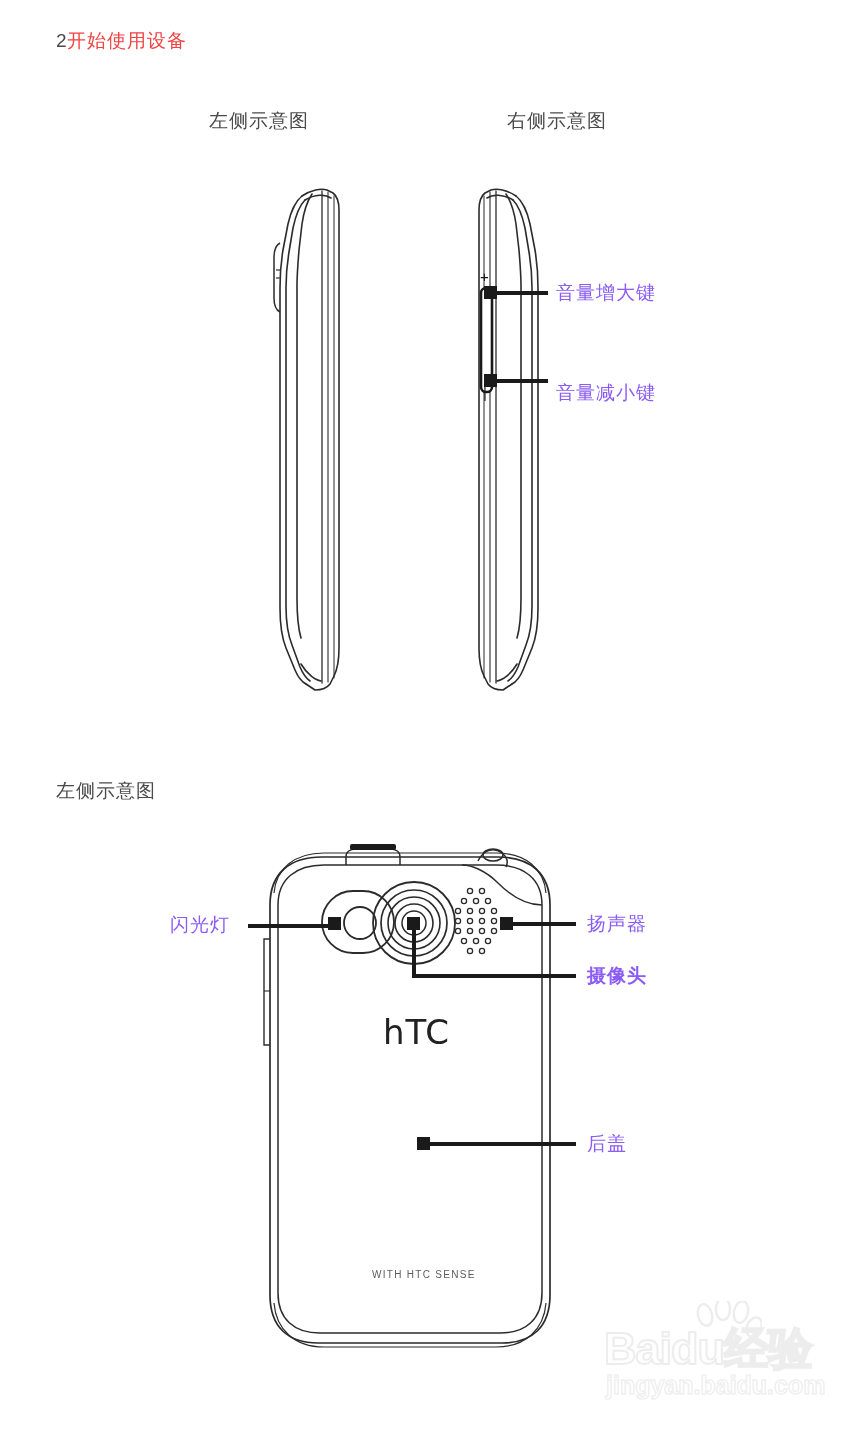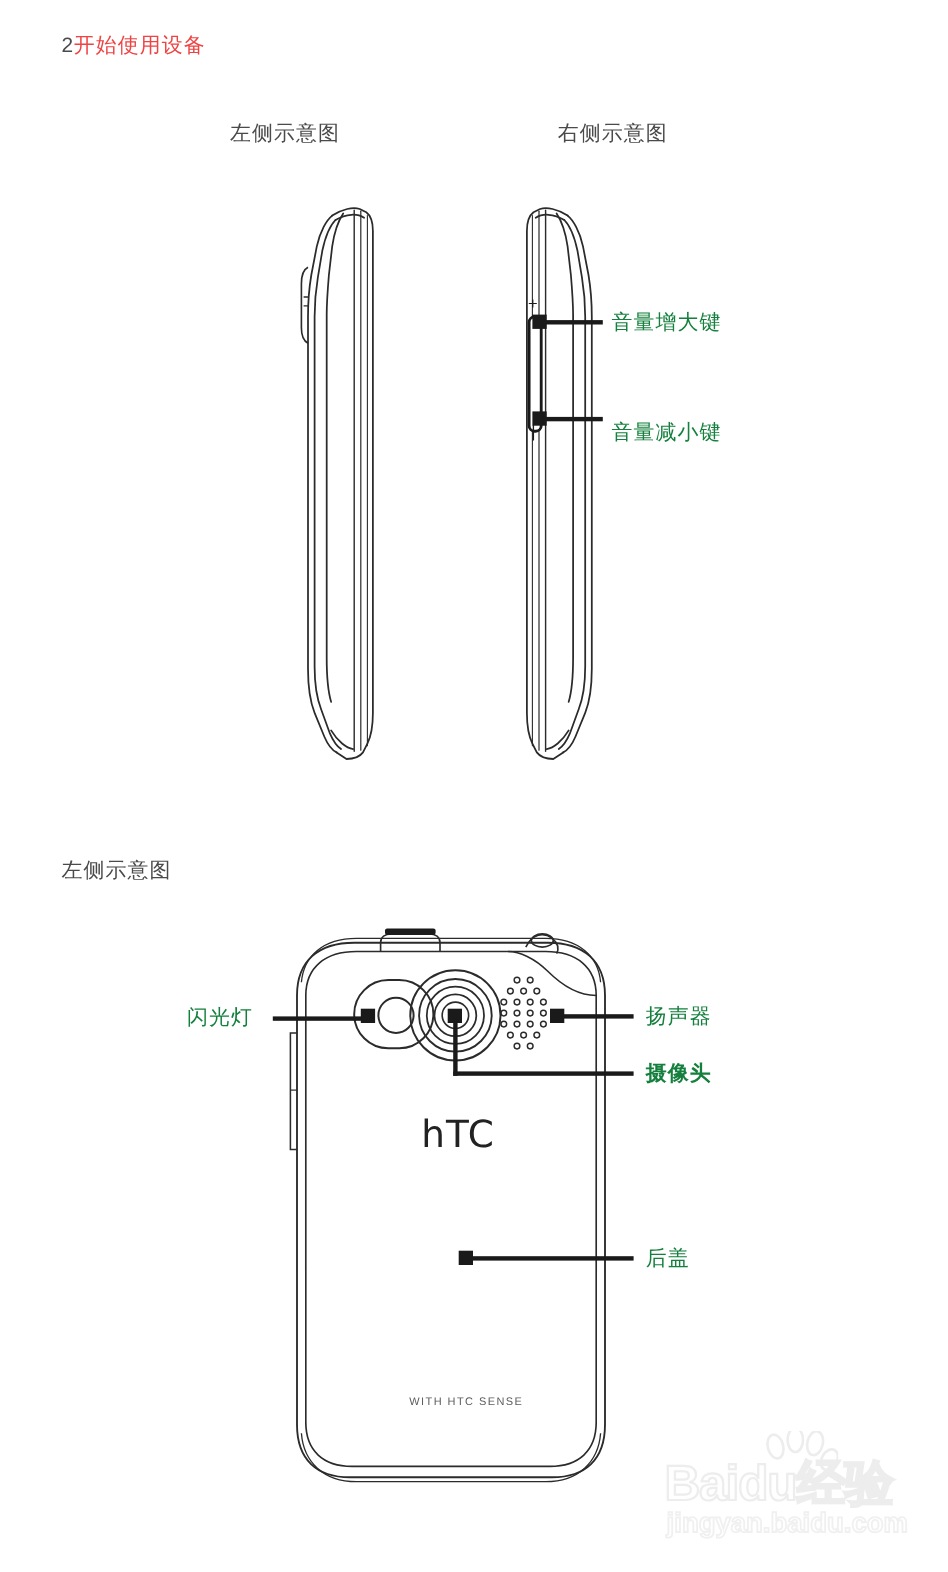--- a/index.html
+++ b/index.html
@@ -45,21 +45,21 @@
     white-space: nowrap;
   }
   #cap-left  { top: 108px; left: 209px; }
   #cap-right { top: 108px; left: 479px; margin-left: 28px; }
   #cap-back  { top: 778px; left: 56px; }
 
   
   .callout-label {
     position: absolute;
     font-size: 19px;
-    color: #15803d;
+    color: #8b5cf6;
     letter-spacing: 1px;
     white-space: nowrap;
   }
 
   
   .callout-line {
     position: absolute;
     height: 4px;
     background: #1a1a1a;
   }

